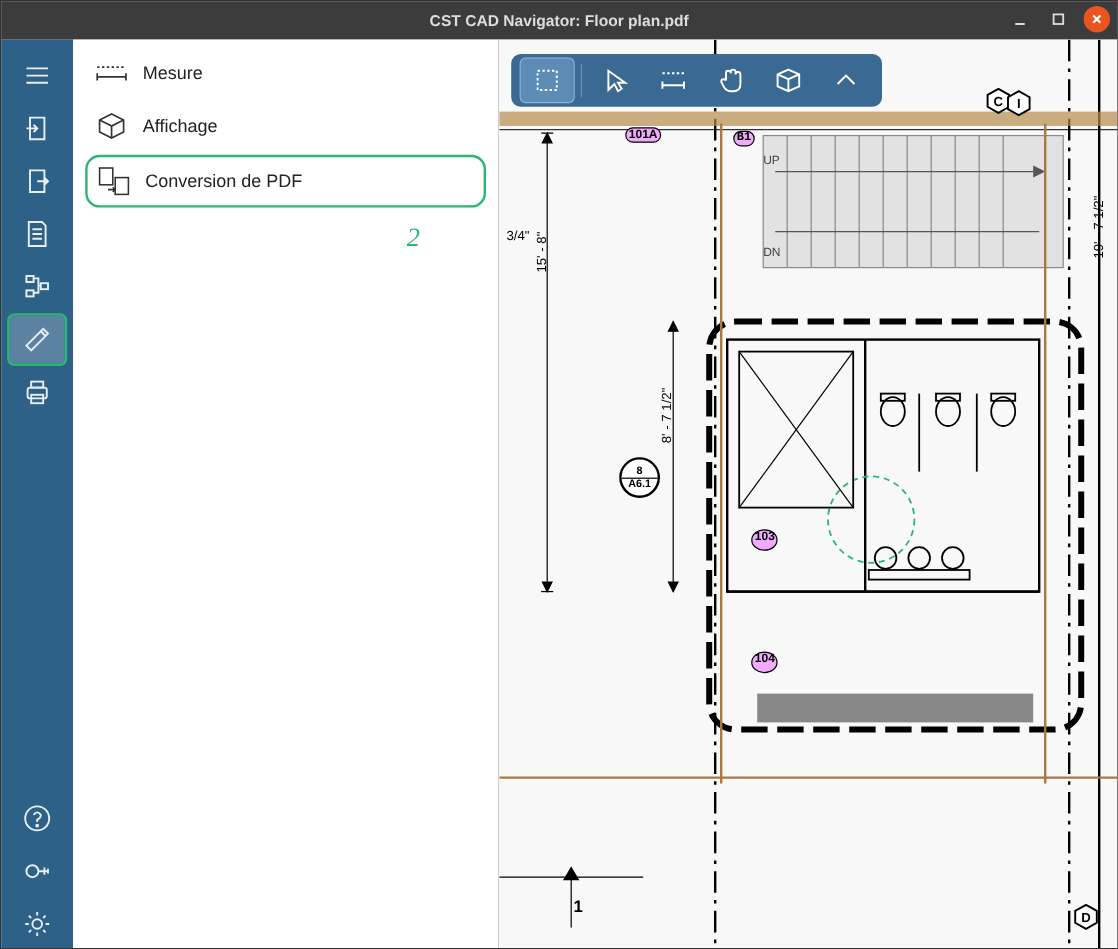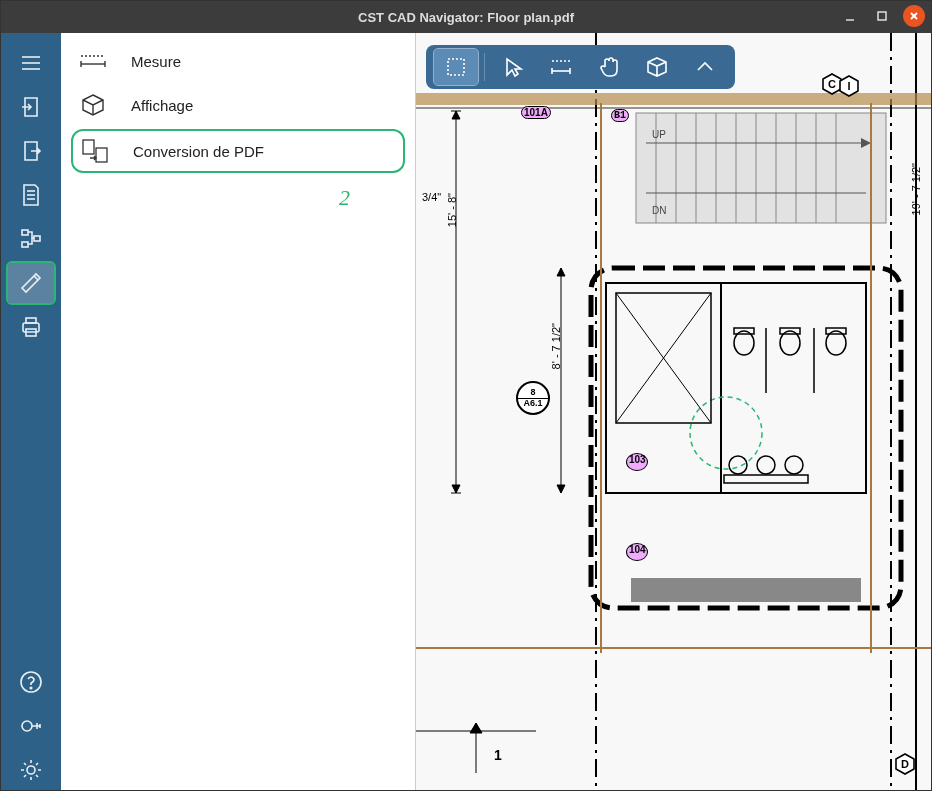--- a/index.html
+++ b/index.html
@@ -13,40 +13,40 @@
   .body { display: flex; height: calc(791px - 32px - 2px); }
   .sidebar { width: 60px; background: #2d6187; display: flex; flex-direction: column; align-items: center; padding-top: 10px; gap: 4px; }
   .sidebar-spacer { flex: 1; }
   .sidebar-icon { width: 46px; height: 40px; display: flex; align-items: center; justify-content: center; color: #e8eef3; cursor: pointer; border-radius: 4px; position: relative; }
   .sidebar-icon svg { stroke: #e8eef3; fill: none; stroke-width: 1.6; }
   .sidebar-icon.active { background: rgba(255,255,255,0.22); outline: 2px solid #2bb673; }
   .panel { width: 355px; background: #fff; border-right: 1px solid #ccc; display: flex; flex-direction: column; padding: 6px 0; position: relative; }
   .panel-header { display: flex; align-items: center; justify-content: space-between; padding: 12px 18px 18px 18px; }
   .panel-title { font-size: 17px; font-weight: bold; color: #222; }
   .panel-close { width: 18px; height: 18px; cursor: pointer; color: #333; }
-  .menu-item { display: flex; align-items: center; gap: 24px; padding: 8px 18px; cursor: pointer; font-size: 15px; color: #222; }
+  .menu-item { display: flex; align-items: center; gap: 12px; padding: 8px 18px; cursor: pointer; font-size: 15px; color: #222; }
   .menu-item .mi-icon { width: 28px; height: 28px; display: flex; align-items: center; justify-content: center; }
   .menu-item.highlighted { border: 2px solid #2bb673; margin: 2px 10px; padding: 6px 8px; border-radius: 12px; }
   .annotation { position: absolute; color: #2bb673; font-size: 22px; font-weight: 400; font-style: italic; pointer-events: none; font-family: Georgia, serif; }
   .canvas { flex: 1; position: relative; background: #f8f8f8; overflow: hidden; }
   .toolbar { position: absolute; top: 12px; left: 10px; height: 44px; background: #3a6a94; border-radius: 8px; display: flex; align-items: center; padding: 0 8px; gap: 4px; z-index: 5; }
   .tool-btn { width: 44px; height: 36px; display: flex; align-items: center; justify-content: center; color: #fff; cursor: pointer; border-radius: 4px; }
   .tool-btn svg { stroke: #fff; fill: none; stroke-width: 1.6; }
   .tool-btn.active { background: #5c8bb5; outline: 1px solid #8fb3d1; }
   .tool-sep { width: 1px; height: 28px; background: rgba(255,255,255,0.25); margin: 0 2px; }
   .drawing { position: absolute; inset: 0; }
   .hex { position: absolute; width: 22px; height: 22px; }
   .hex svg { width: 22px; height: 22px; }
   .hex text { font-size: 11px; font-weight: bold; }
   .dim-text { position: absolute; font-size: 11px; color: #000; }
   .dim-text.v { writing-mode: vertical-rl; transform: rotate(180deg); }
   .circle-label { position: absolute; width: 34px; height: 34px; border: 2px solid #000; border-radius: 50%; display: flex; flex-direction: column; align-items: center; justify-content: center; font-size: 9px; font-weight: bold; background: #fff; line-height: 1; }
   .circle-label .top { border-bottom: 1px solid #000; width: 100%; text-align: center; padding-bottom: 1px; }
   .room-tag { position: absolute; font-size: 10px; font-weight: bold; background: #f0abfc; padding: 0 2px; border: 1px solid #000; border-radius: 8px; }
-  .small-label { position: absolute; font-size: 10px; color: #444; padding-left: 16px; }
+  .small-label { position: absolute; font-size: 10px; color: #444; }
 </style>
 </head>
 <body>
 
 <div class="window">
 
   <div class="titlebar">
     <span class="title">CST CAD Navigator: Floor plan.pdf</span>
     <div class="window-controls">
       <div class="win-btn">
@@ -295,21 +295,21 @@
       <div class="dim-text" style="left:6px; top:158px;">3/4"</div>
       <div class="dim-text v" style="left:30px; top:160px;">15' - 8"</div>
       <div class="dim-text v" style="left:134px; top:290px;">8' - 7 1/2"</div>
       <div class="dim-text v" style="left:494px; top:130px;">19' - 7 1/2"</div>
 
       <div class="small-label" style="left:220px; top:96px;">UP</div>
       <div class="small-label" style="left:220px; top:172px;">DN</div>
 
       <div class="room-tag" style="left:105px; top:73px;">101A</div>
       <div class="room-tag" style="left:195px; top:76px;font-family:Liberation Mono, monospace;">B1</div>
-      <div class="room-tag" style="left:210px; top:408px; border-radius:50%; width:22px; height:18px; text-align:center;margin-top:12px;">103</div>
+      <div class="room-tag" style="left:210px; top:408px; border-radius:50%; width:22px; height:18px; text-align:center;">103</div>
       <div class="room-tag" style="left:210px; top:510px; border-radius:50%; width:22px; height:18px; text-align:center;">104</div>
 
       <div class="circle-label" style="left:100px; top:348px;">
         <span class="top">8</span>
         <span>A6.1</span>
       </div>
 
       <div class="hex" style="left:405px; top:40px;">
         <svg viewBox="0 0 22 22">
             <polygon points="11,1 20,6 20,16 11,21 2,16 2,6" fill="#fff" stroke="#000" stroke-width="1.6"></polygon>

